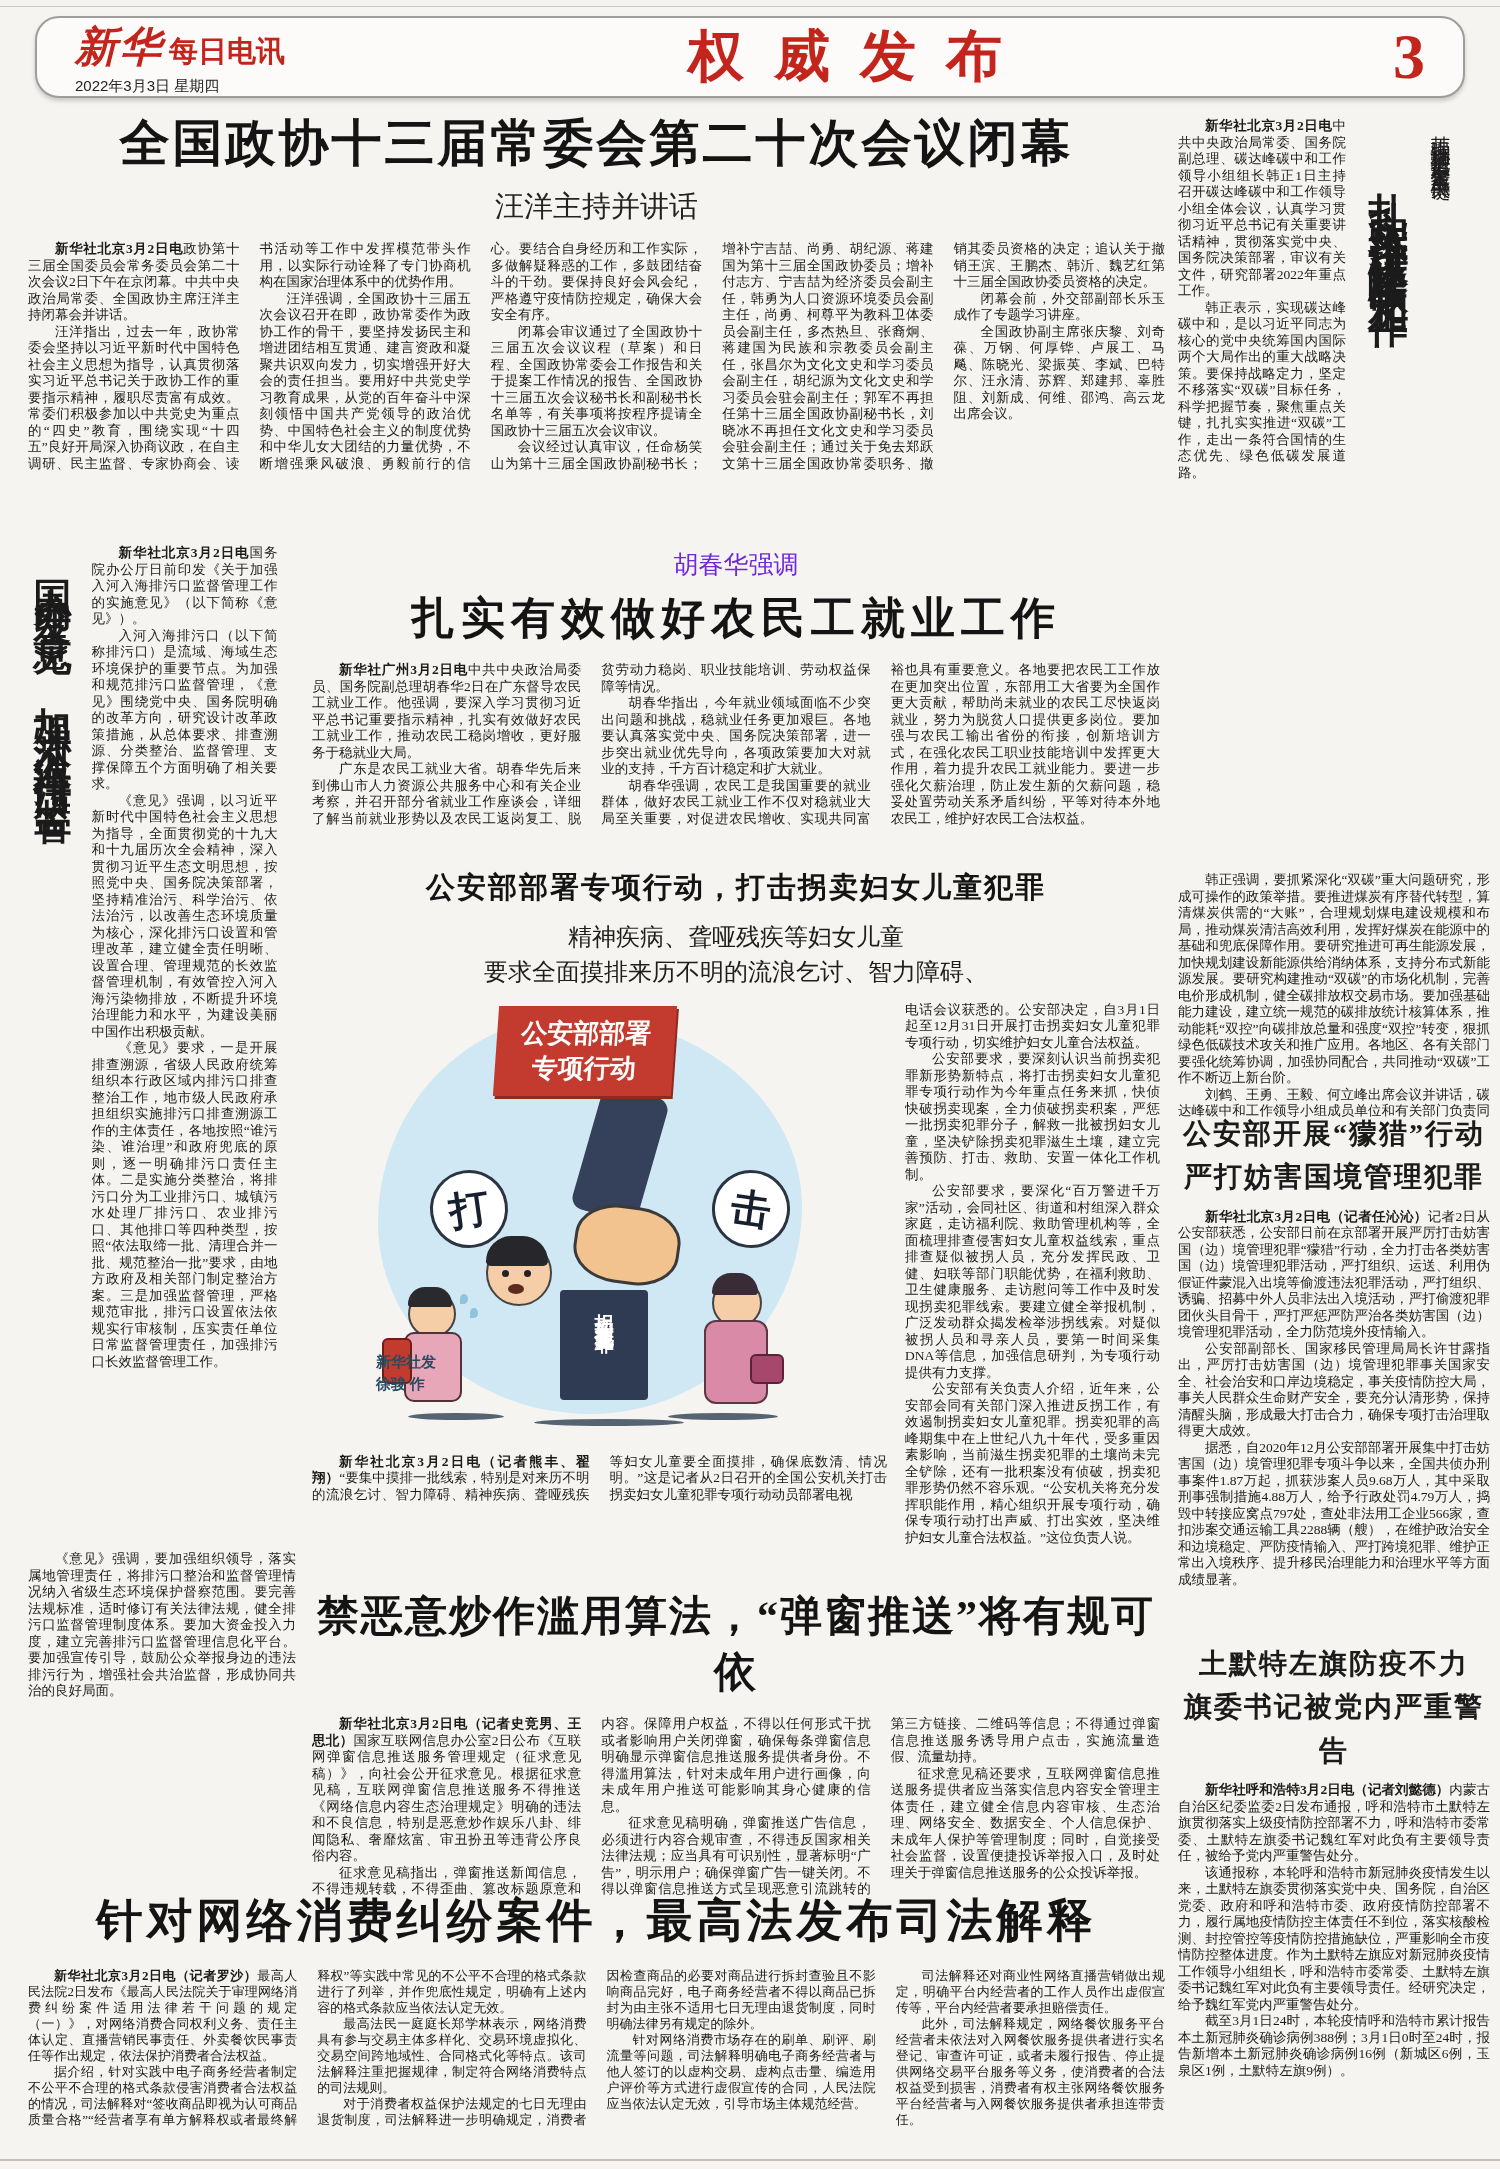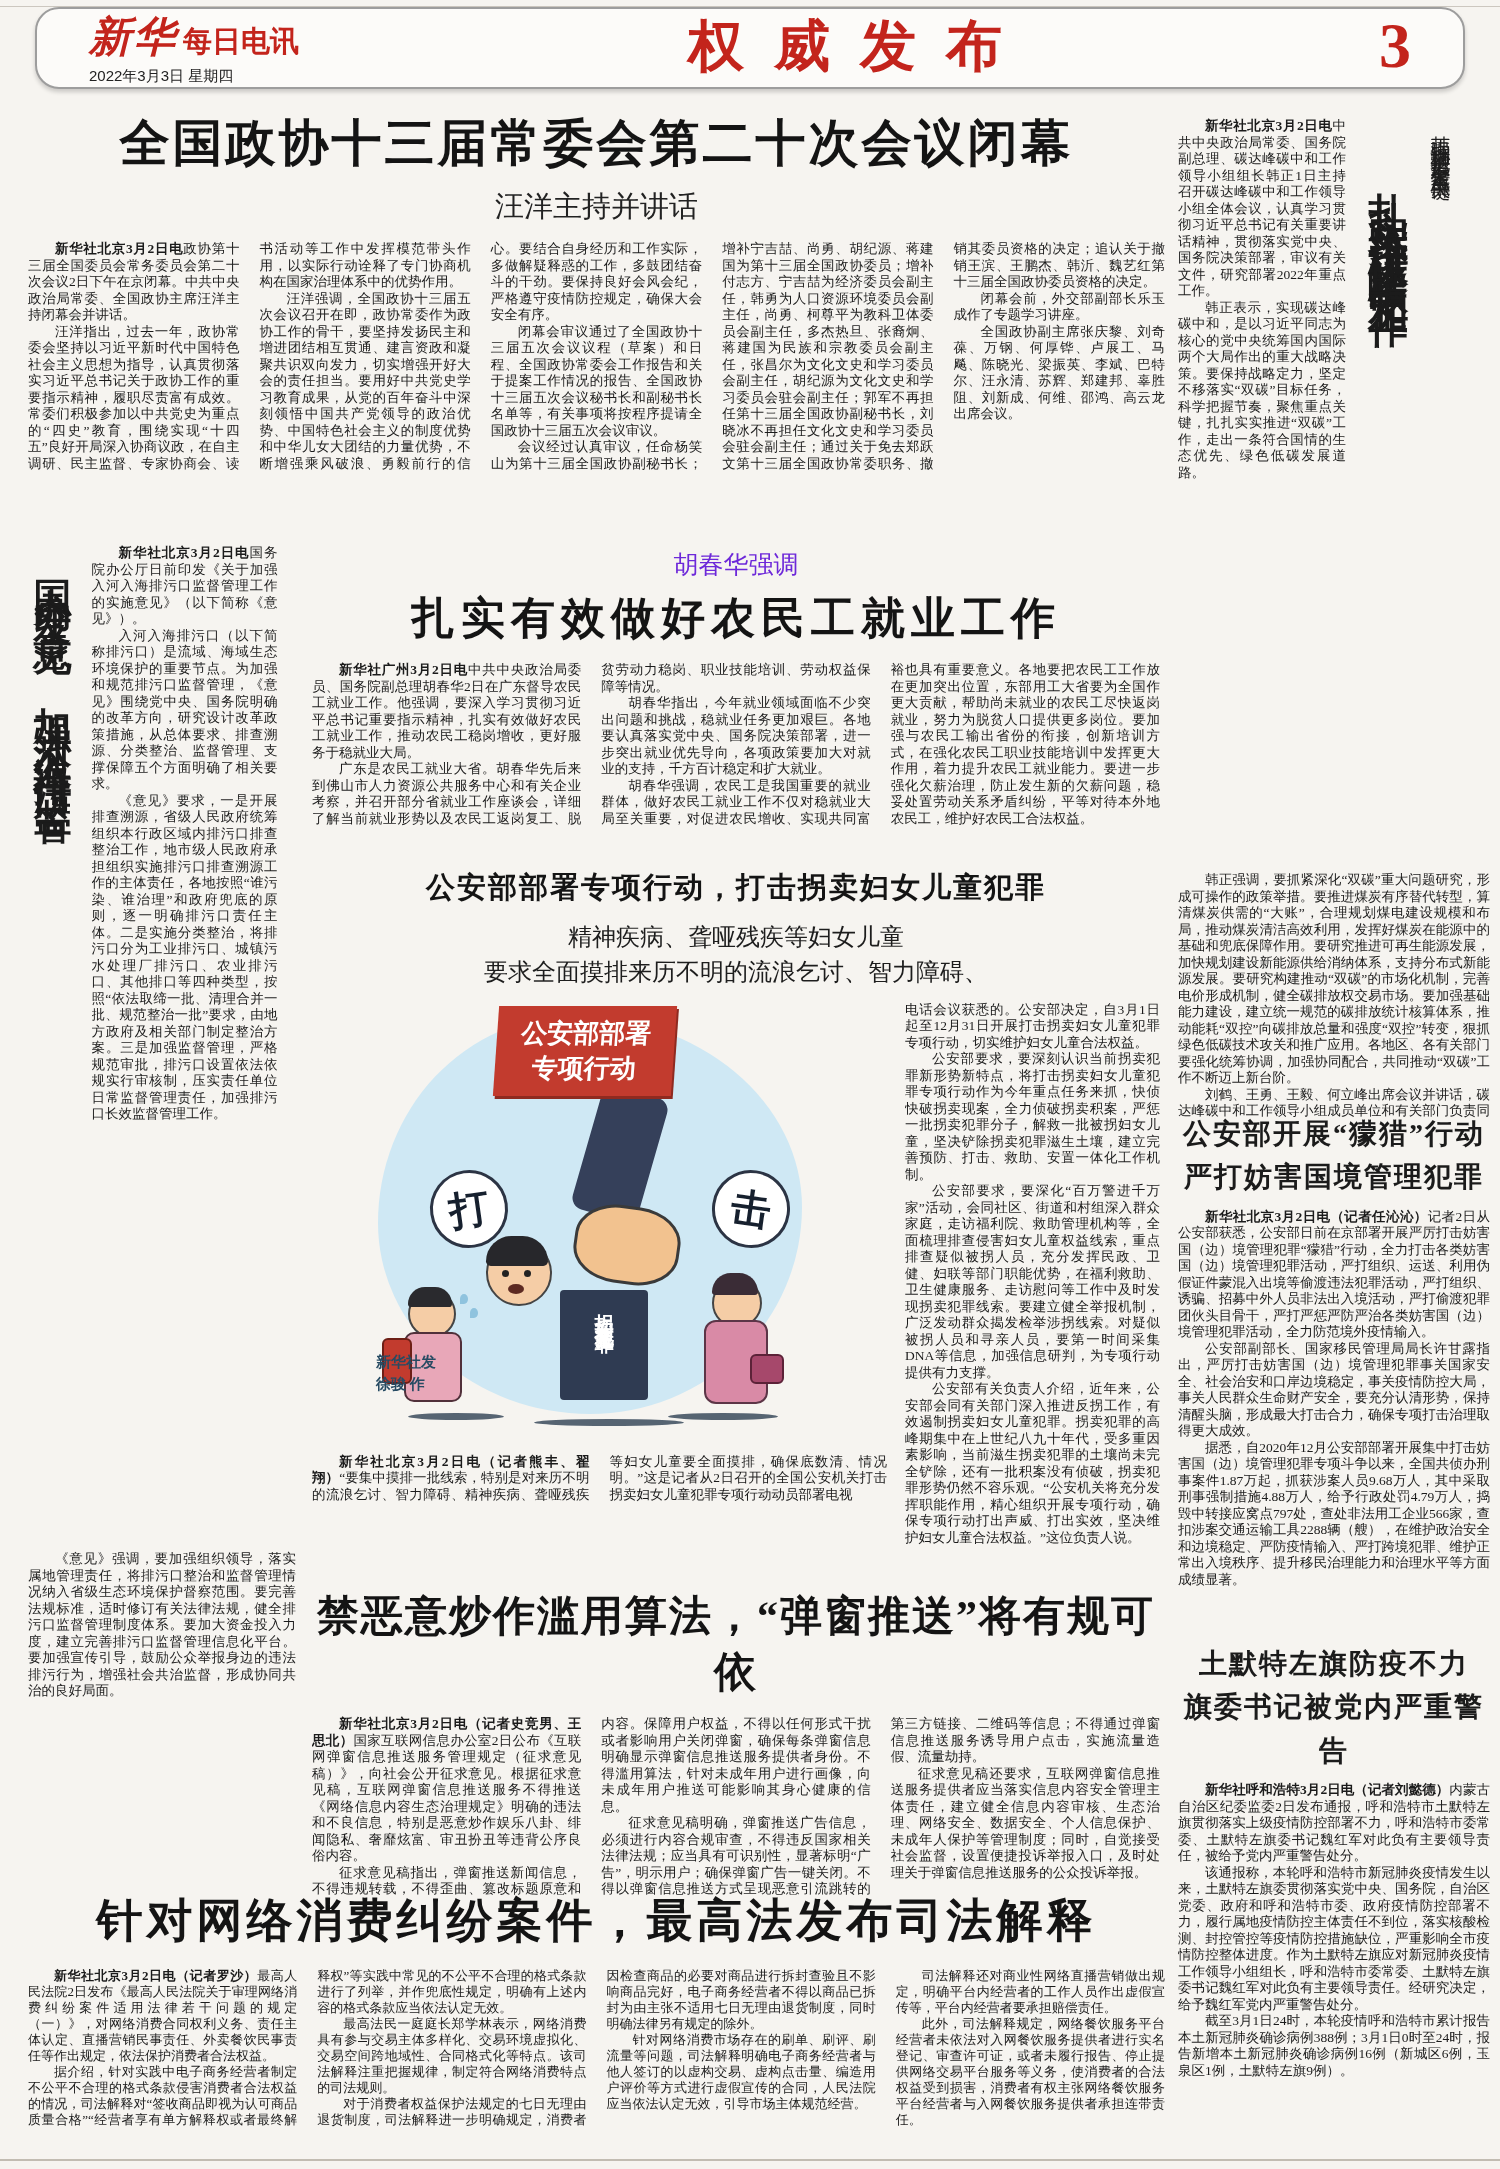--- a/index.html
+++ b/index.html
@@ -2,23 +2,23 @@
 <html><head>
 <meta charset="utf-8">
 <style>
   html,body{margin:0;padding:0;background:#e9e6e0;}
   .page{position:relative;width:1500px;height:2169px;background:#f6f4f0;margin:0 auto;overflow:hidden;
         font-family:"Liberation Serif","DejaVu Serif",serif;color:#1b1b1b;}
   .edge-top{position:absolute;top:6px;left:0;right:0;border-top:1px solid #ccc7bf;}
   .edge-bottom{position:absolute;bottom:8px;left:0;right:0;border-bottom:2px solid #c2bcb2;}
 
   
-  .masthead{position:absolute;left:35px;top:7px;width:1430px;height:82px;background:#fcfbf9;
+  .masthead{position:absolute;left:35px;top:16px;width:1430px;height:82px;background:#fcfbf9;
             border:2px solid #9d9d9d;border-radius:24px;box-shadow:0 3px 4px rgba(0,0,0,.18);
-            display:flex;padding:0 52px;box-sizing:border-box;}
+            display:flex;align-items:center;padding:0 38px;box-sizing:border-box;}
   .mh-left{width:300px;}
   .logo-line{white-space:nowrap;}
   .logo-script{font-size:42px;font-weight:bold;font-style:italic;color:#c3241c;letter-spacing:2px;}
   .logo-rest{font-size:29px;font-weight:bold;color:#c3241c;margin-left:6px;}
   .mh-date{font-size:15px;color:#222;margin-top:2px;font-family:"Liberation Sans","DejaVu Sans",sans-serif;}
   .mh-center{flex:1;text-align:center;font-size:56px;font-weight:bold;color:#c3241c;
              letter-spacing:30px;padding-left:30px;}
   .mh-page{width:110px;text-align:right;font-size:64px;font-weight:bold;color:#c3241c;}
 
   
@@ -180,20 +180,21 @@
       <p class="para">刘鹤、王勇、王毅、何立峰出席会议并讲话，碳达峰碳中和工作领导小组成员单位和有关部门负责同志参加会议。</p>
     </div>
   </div>
 
   <div class="art-gb">
     <div class="gb-top">
       <div class="gb-vhead vertical">国办印发《意见》，加强入河入海排污口监管</div>
       <div class="gb-col body-txt">
         <p class="para"><span class="lead">新华社北京3月2日电</span><span>国务院办公厅日前印发《关于加强入河入海排污口监督管理工作的实施意见》（以下简称《意见》）。</span></p>
         <p class="para">入河入海排污口（以下简称排污口）是流域、海域生态环境保护的重要节点。为加强和规范排污口监督管理，《意见》围绕党中央、国务院明确的改革方向，研究设计改革政策措施，从总体要求、排查溯源、分类整治、监督管理、支撑保障五个方面明确了相关要求。</p>
+        <p class="para">《意见》强调，以习近平新时代中国特色社会主义思想为指导，全面贯彻党的十九大和十九届历次全会精神，深入贯彻习近平生态文明思想，按照党中央、国务院决策部署，坚持精准治污、科学治污、依法治污，以改善生态环境质量为核心，深化排污口设置和管理改革，建立健全责任明晰、设置合理、管理规范的长效监督管理机制，有效管控入河入海污染物排放，不断提升环境治理能力和水平，为建设美丽中国作出积极贡献。</p>
         <p class="para">《意见》要求，一是开展排查溯源，省级人民政府统筹组织本行政区域内排污口排查整治工作，地市级人民政府承担组织实施排污口排查溯源工作的主体责任，各地按照“谁污染、谁治理”和政府兜底的原则，逐一明确排污口责任主体。二是实施分类整治，将排污口分为工业排污口、城镇污水处理厂排污口、农业排污口、其他排口等四种类型，按照“依法取缔一批、清理合并一批、规范整治一批”要求，由地方政府及相关部门制定整治方案。三是加强监督管理，严格规范审批，排污口设置依法依规实行审核制，压实责任单位日常监督管理责任，加强排污口长效监督管理工作。</p>
       </div>
     </div>
     <div class="gb-cont body-txt">
       <p class="para">《意见》强调，要加强组织领导，落实属地管理责任，将排污口整治和监督管理情况纳入省级生态环境保护督察范围。要完善法规标准，适时修订有关法律法规，健全排污口监督管理制度体系。要加大资金投入力度，建立完善排污口监督管理信息化平台。要加强宣传引导，鼓励公众举报身边的违法排污行为，增强社会共治监督，形成协同共治的良好局面。</p>
     </div>
   </div>
 
   <div class="art-hu">
     <div class="hu-kicker center">胡春华强调</div>

